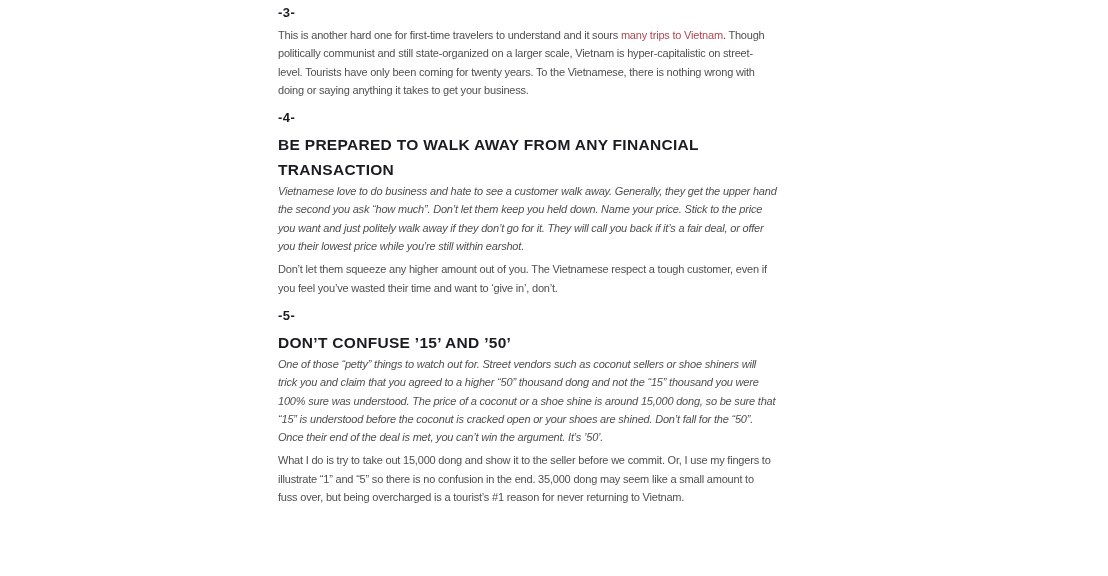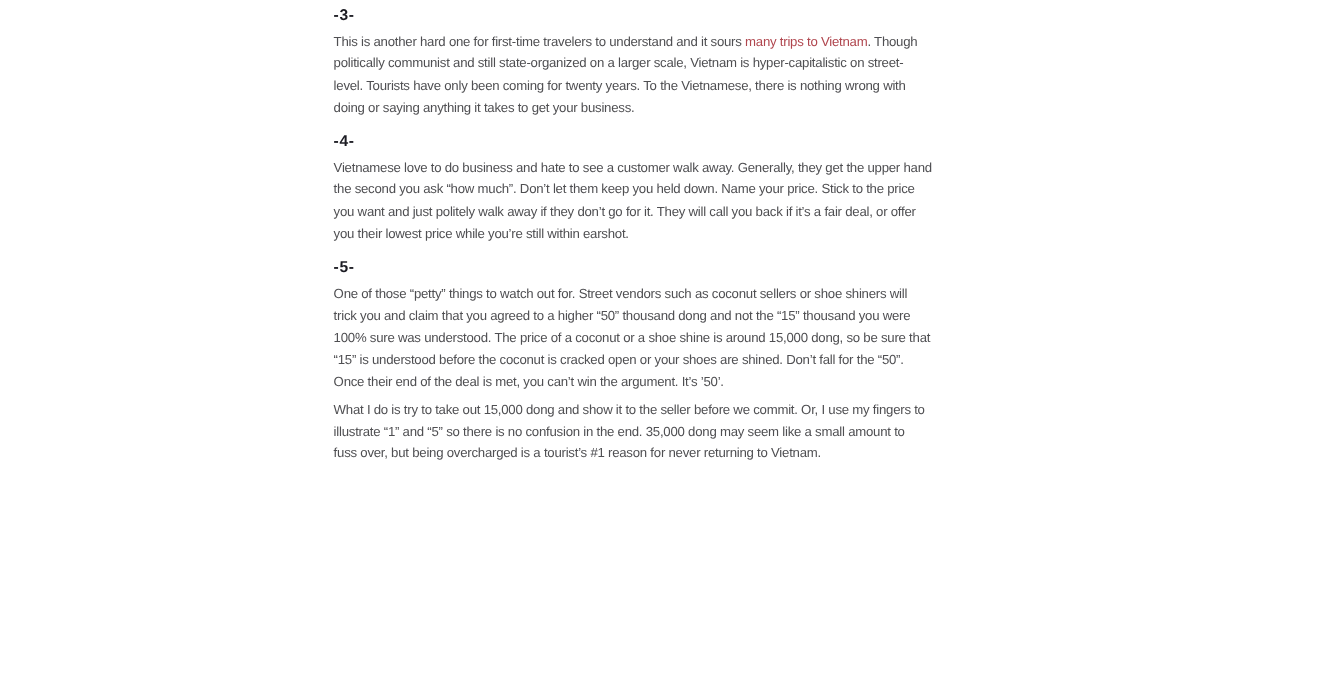--- a/index.html
+++ b/index.html
@@ -61,28 +61,33 @@
   <section class="section">
     <div class="section-number">-3-</div>
     <p class="para"><span>This is another hard one for first-time travelers to understand and it sours </span><a class="inline-link">many trips to Vietnam</a><span>. Though
 politically communist and still state-organized on a larger scale, Vietnam is hyper-capitalistic on street-
 level. Tourists have only been coming for twenty years. To the Vietnamese, there is nothing wrong with
 doing or saying anything it takes to get your business.</span></p>
   </section>
 
   <section class="section">
     <div class="section-number">-4-</div>
+    <h2 class="section-title">BE PREPARED TO WALK AWAY FROM ANY FINANCIAL
+TRANSACTION</h2>
     <p class="para">Vietnamese love to do business and hate to see a customer walk away. Generally, they get the upper hand
 the second you ask “how much”. Don’t let them keep you held down. Name your price. Stick to the price
 you want and just politely walk away if they don’t go for it. They will call you back if it’s a fair deal, or offer
 you their lowest price while you’re still within earshot.</p>
+    <p class="para">Don’t let them squeeze any higher amount out of you. The Vietnamese respect a tough customer, even if
+you feel you’ve wasted their time and want to ‘give in’, don’t.</p>
   </section>
 
   <section class="section">
     <div class="section-number">-5-</div>
+    <h2 class="section-title">DON’T CONFUSE ’15’ AND ’50’</h2>
     <p class="para">One of those “petty” things to watch out for. Street vendors such as coconut sellers or shoe shiners will
 trick you and claim that you agreed to a higher “50” thousand dong and not the “15” thousand you were
 100% sure was understood. The price of a coconut or a shoe shine is around 15,000 dong, so be sure that
 “15” is understood before the coconut is cracked open or your shoes are shined. Don’t fall for the “50”.
 Once their end of the deal is met, you can’t win the argument. It’s ’50’.</p>
     <p class="para">What I do is try to take out 15,000 dong and show it to the seller before we commit. Or, I use my fingers to
 illustrate “1” and “5” so there is no confusion in the end. 35,000 dong may seem like a small amount to
 fuss over, but being overcharged is a tourist’s #1 reason for never returning to Vietnam.</p>
   </section>
 

